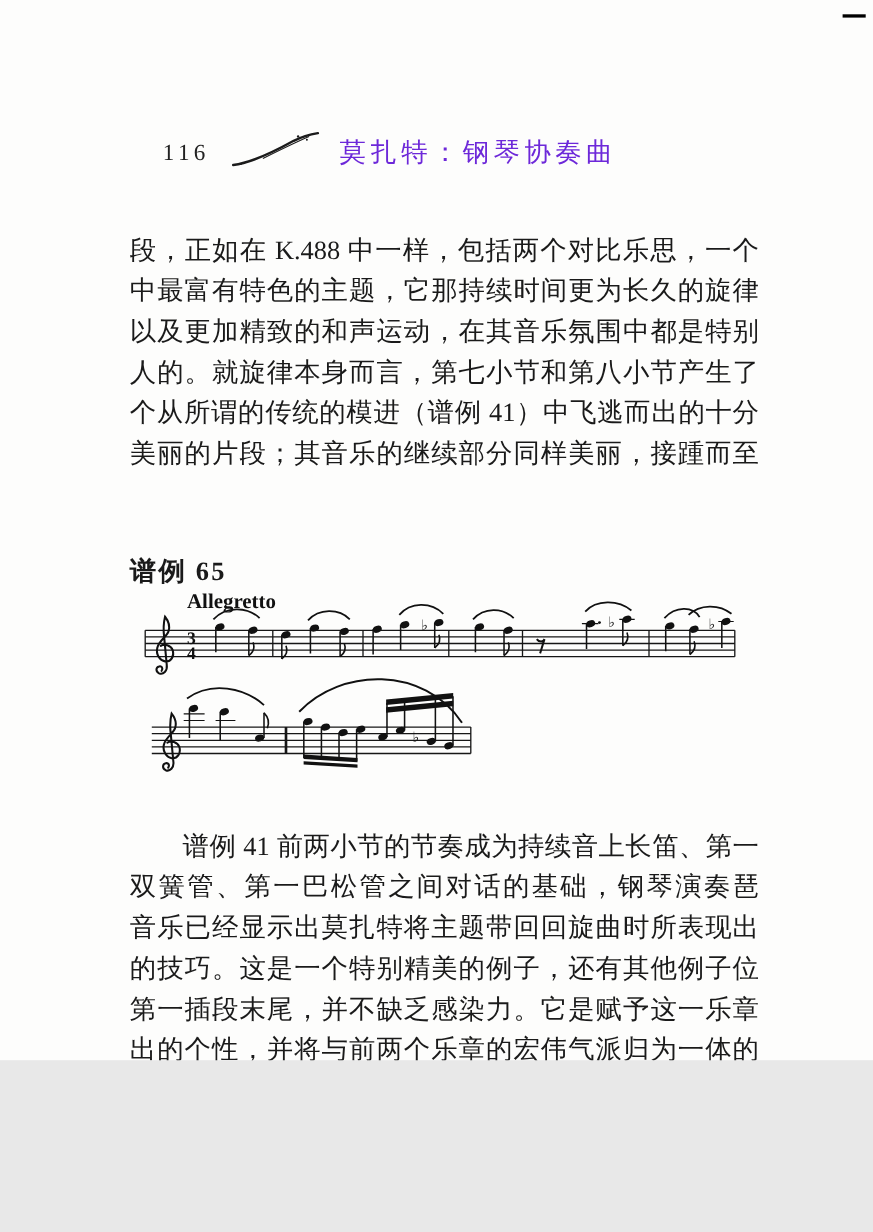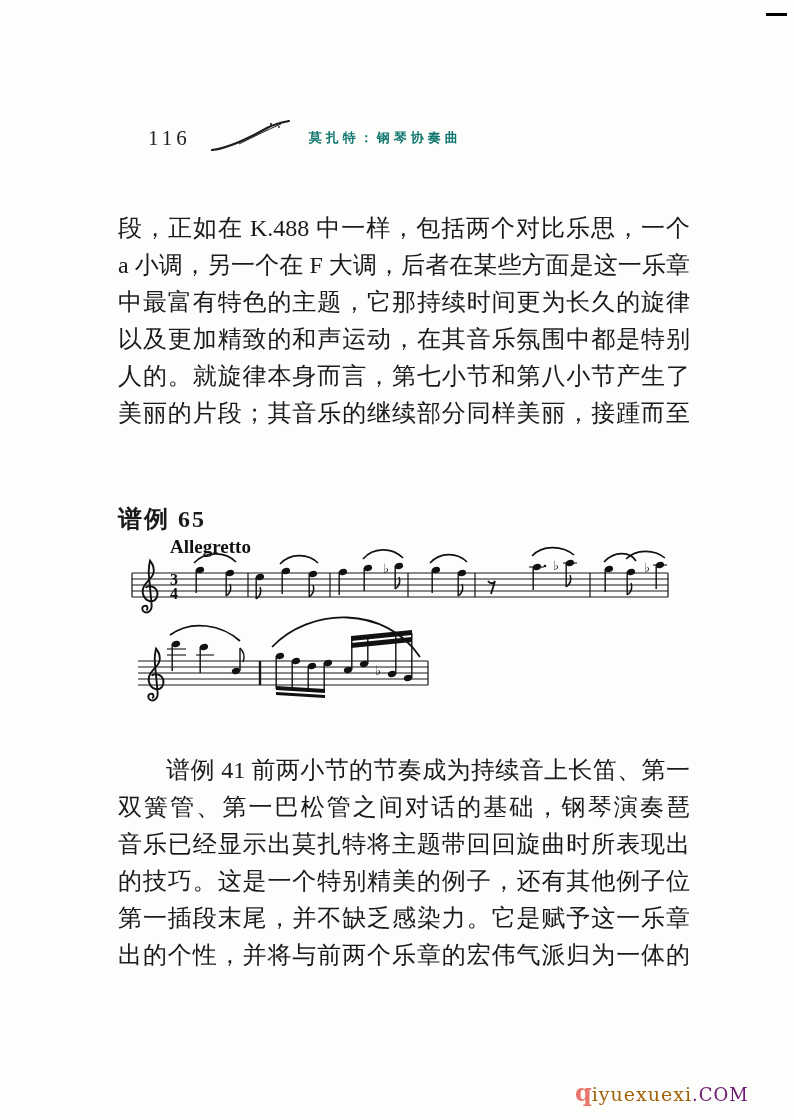--- a/index.html
+++ b/index.html
@@ -1,37 +1,37 @@
 <!DOCTYPE html>
 <html><head>
 <meta charset="utf-8">
 <style>
   html,body{margin:0;padding:0;background:#e8e8e8;}
   .page{
     position:relative;
-    width:794px;height:1120px;
+    width:794px;height:964px;
     margin:0 auto;
     background:#fdfdfc;
     overflow:hidden;
     font-family:"Liberation Serif","DejaVu Serif",serif;
     color:#1a1a1a;
   }
   .corner-dash{
     position:absolute;left:766px;top:13px;width:21px;height:3px;background:#000;
   }
   .header{
     position:absolute;left:148px;top:122px;height:32px;
     display:flex;align-items:center;
   }
   .page-number{
     font-size:21px;letter-spacing:4px;color:#222;
   }
   .header-swash{margin:0 16px 0 18px;}
   .header-title{
-    font-weight:bold;font-size:13px;letter-spacing:4px;color:#0f766e;
+    font-weight:normal;font-size:24px;letter-spacing:4px;color:#6d28d9;
   }
   .para{
     position:absolute;left:118px;width:572px;
   }
   .para1{top:210px;}
   .para2{top:752px;}
   .text-line{
     font-size:24px;line-height:37px;height:37px;
     text-align:justify;text-align-last:justify;
     white-space:normal;overflow:hidden;
@@ -67,24 +67,24 @@
         <circle cx="62" cy="6" r="1.1" fill="#1b1b1b"></circle>
         <circle cx="70" cy="9" r="0.9" fill="#1b1b1b"></circle>
         <circle cx="10" cy="31" r="0.9" fill="#1b1b1b"></circle>
       </svg>
     </span>
     <span class="header-title">莫扎特：钢琴协奏曲</span>
   </div>
 
   <div class="para para1">
     <div class="text-line">段，正如在 K.488 中一样，包括两个对比乐思，一个在</div>
-    <div class="text-line">a 小调，另一个在 F 大调，后者在某些方面是这一乐章</div>
     <div class="text-line">中最富有特色的主题，它那持续时间更为长久的旋律线</div>
     <div class="text-line">以及更加精致的和声运动，在其音乐氛围中都是特别感</div>
     <div class="text-line">人的。就旋律本身而言，第七小节和第八小节产生了一</div>
+    <div class="text-line">个从所谓的传统的模进（谱例 41）中飞逃而出的十分</div>
     <div class="text-line">美丽的片段；其音乐的继续部分同样美丽，接踵而至的</div>
   </div>
 
   <div class="example-heading">谱例 65</div>
 
   <div class="score">
     <svg width="580" height="192" viewBox="0 0 580 192">
       <defs>
         <path id="clefdef" d="M14 69 C16 66 14 63 11 64 C7 65 7 70 11 72 C16 74 21 69 20 62 L17 30 C16 22 16 14 18 6 C22 11 24 17 22 23 C20 29 11 34 9 42 C7 50 12 57 18 58 C25 59 29 52 27 45 C25 39 17 37 13 40" stroke="#111" stroke-width="2.4" fill="none" stroke-linecap="round"></path>
       </defs>

